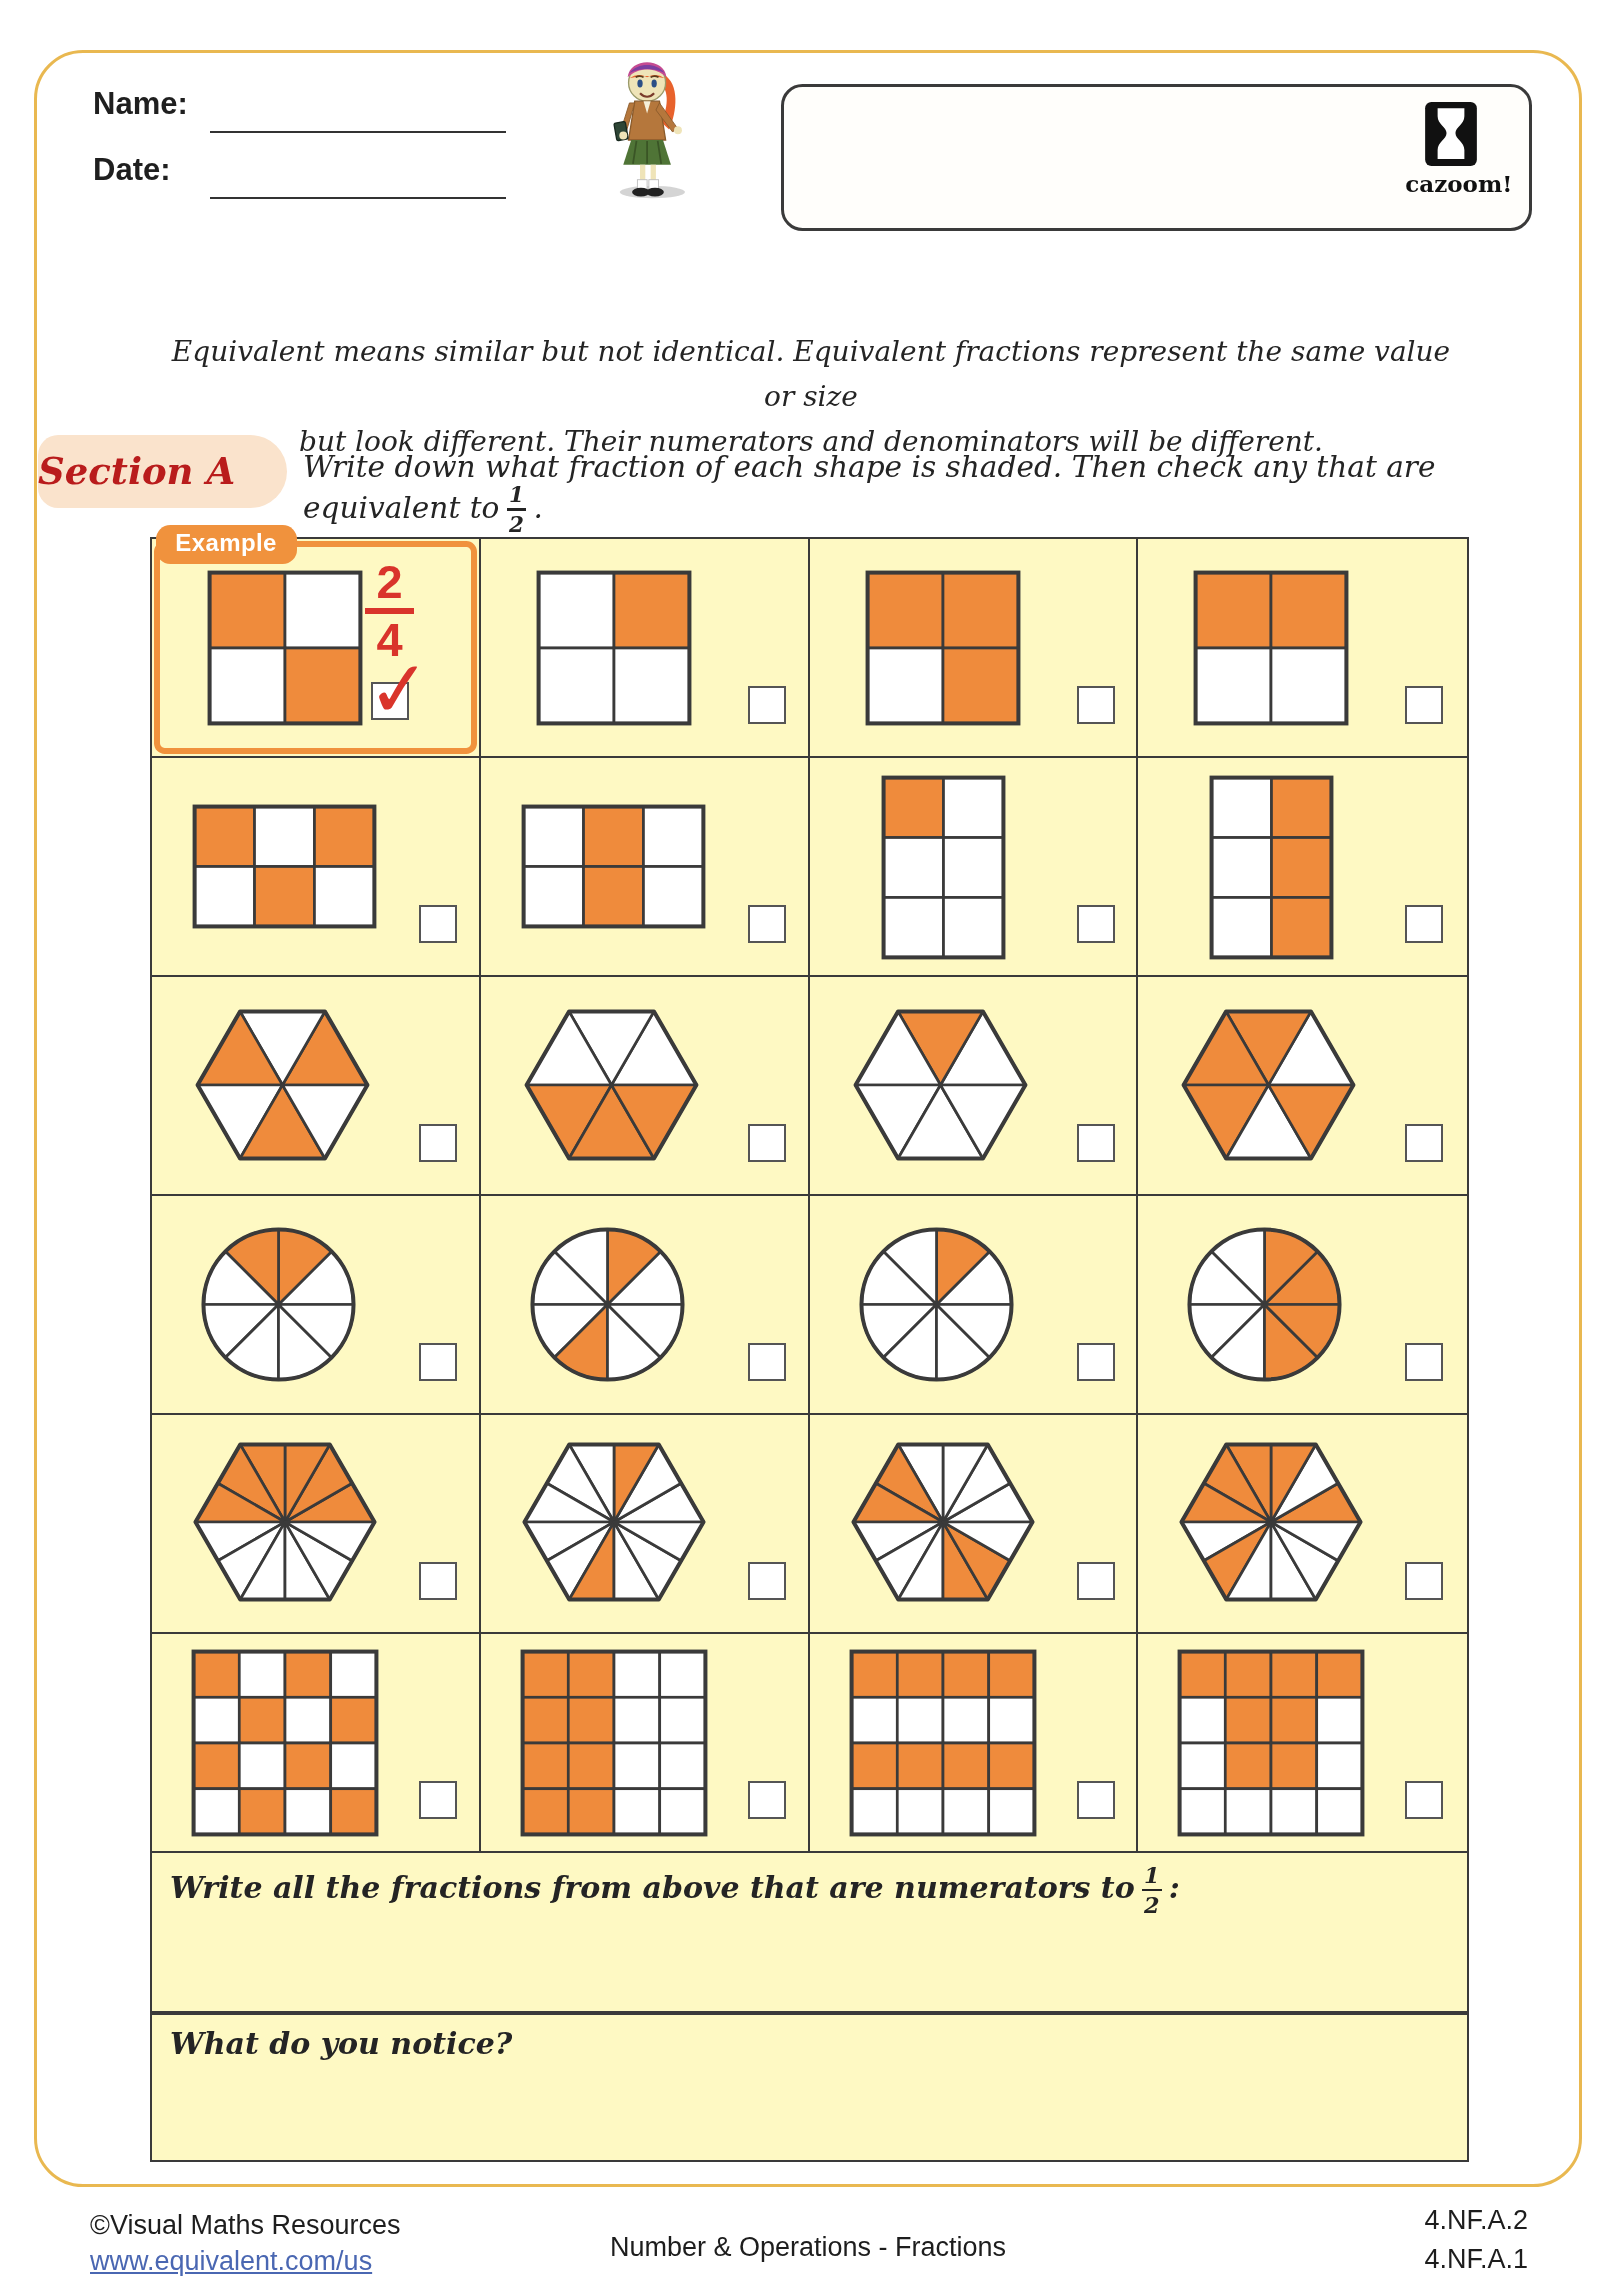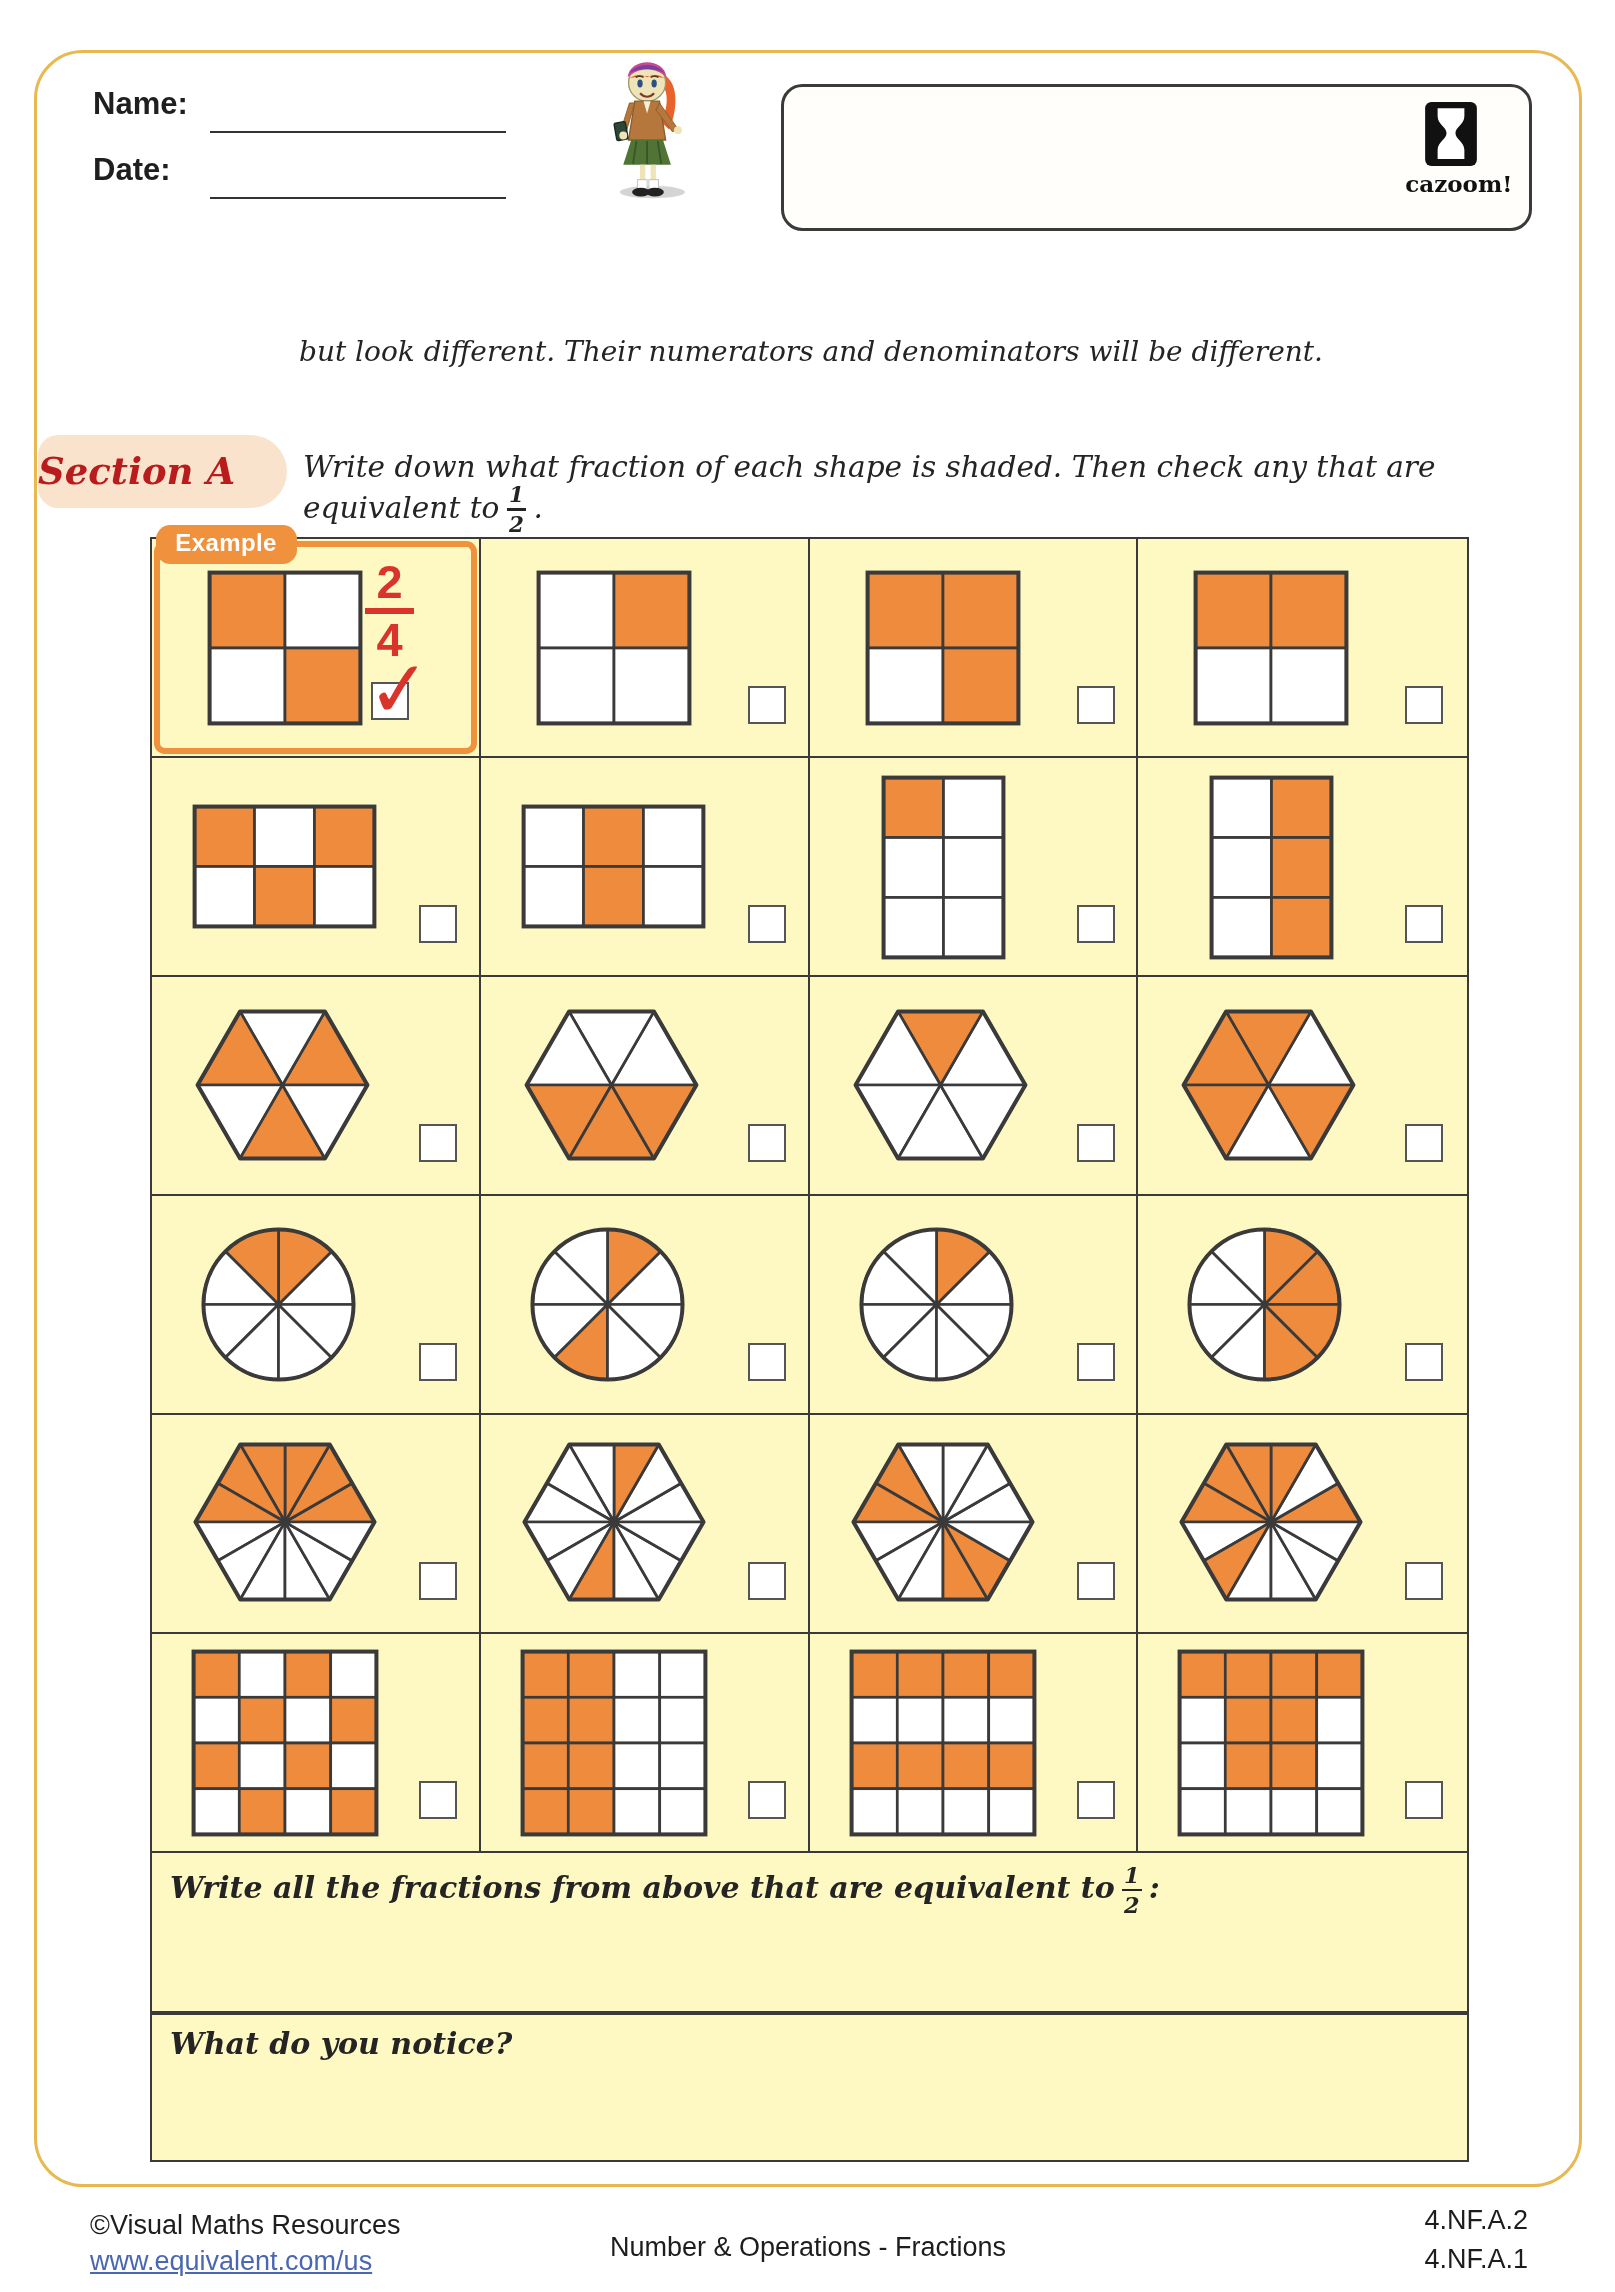--- a/index.html
+++ b/index.html
@@ -128,20 +128,21 @@
   <div class="logo">
     <svg width="54" height="66" viewBox="0 0 60 74">
       <rect x="1" y="1" width="58" height="72" rx="7" fill="#111"></rect>
       <path d="M15 8 h30 v9 c0 9 -10 12 -10 19 s10 10 10 19 v10 h-30 v-10 c0 -9 10 -12 10 -19 s-10 -10 -10 -19 z" fill="#fff"></path>
     </svg>
     <div class="logo-text">cazoom!</div>
   </div>
 </div>
 
 <div class="intro">
+  <div>Equivalent means similar but not identical. Equivalent fractions represent the same value or size</div>
   <div>but look different. Their numerators and denominators will be different.</div>
 </div>
 
 <div class="section-pill">
   <div class="section-label">Section A</div>
 </div>
 <div class="instruction">
   <span>Write down what fraction of each shape is shaded. Then check any that are equivalent to</span><span class="frac"><div class="fn">1</div><div class="fbar"></div><div class="fd">2</div></span><span>.</span>
 </div>
 
@@ -502,21 +503,21 @@
           <rect x="4" y="157" width="51" height="51" fill="#ffffff" stroke="#3A3A3A" stroke-width="3"></rect>
           <rect x="55" y="157" width="51" height="51" fill="#ffffff" stroke="#3A3A3A" stroke-width="3"></rect>
           <rect x="106" y="157" width="51" height="51" fill="#ffffff" stroke="#3A3A3A" stroke-width="3"></rect>
           <rect x="157" y="157" width="51" height="51" fill="#ffffff" stroke="#3A3A3A" stroke-width="3"></rect>
           <rect x="4" y="4" width="204" height="204" fill="none" stroke="#3A3A3A" stroke-width="4.5"></rect>
         </svg>
         <div class="checkbox"></div>
       </div>
     </div>
   <div class="prompt-row prompt1">
-    <span>Write all the fractions from above that are equivalent to</span><span class="frac prompt-frac"><div class="fn">1</div><div class="fbar"></div><div class="fd">2</div></span><span>:</span>
+    <span>Write all the fractions from above that are numerators to</span><span class="frac prompt-frac"><div class="fn">1</div><div class="fbar"></div><div class="fd">2</div></span><span>:</span>
   </div>
   <div class="prompt-row prompt2">
     <span>What do you notice?</span>
   </div>
 </div>
 
 <div class="footer-item f-copy">©Visual Maths Resources</div>
 <div class="footer-item f-url">www.equivalent.com/us</div>
 <div class="footer-item f-center">Number &amp; Operations - Fractions</div>
 <div class="footer-item f-std1">4.NF.A.2</div>

